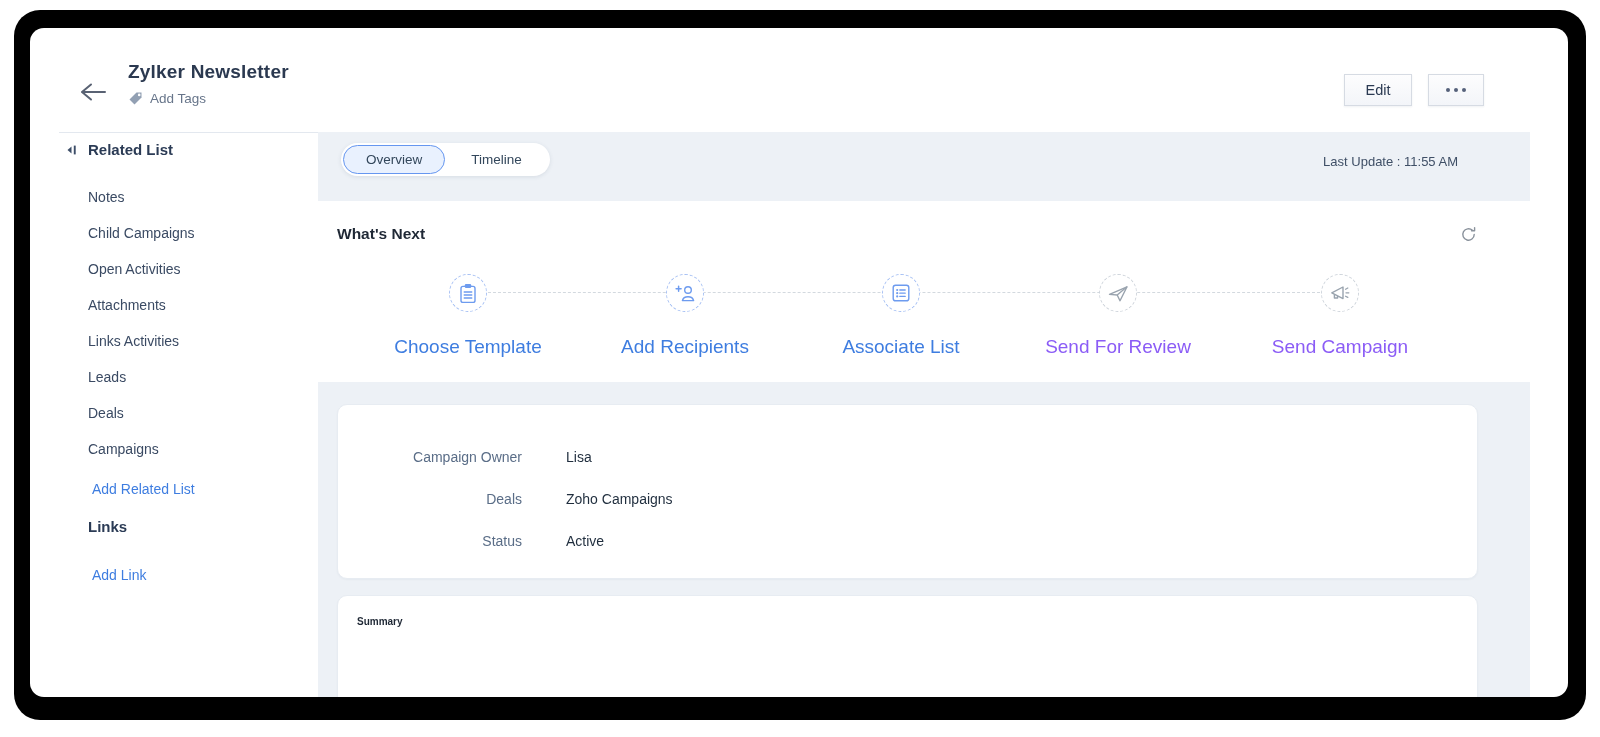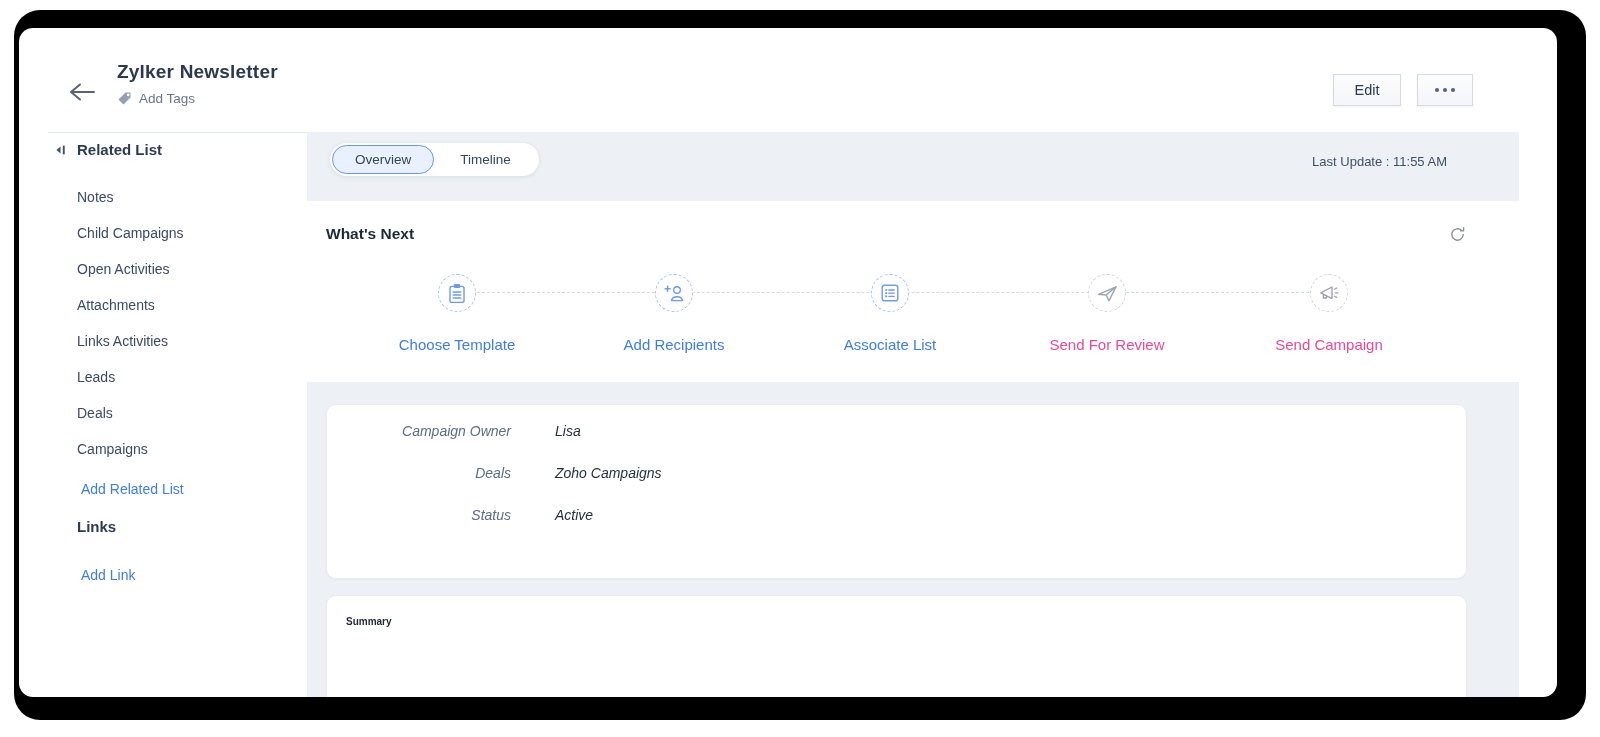--- a/index.html
+++ b/index.html
@@ -1,19 +1,19 @@
 <!DOCTYPE html>
 <html><head>
 <meta charset="utf-8">
 <style>
   * { margin:0; padding:0; box-sizing:border-box; }
   html,body { width:1600px; height:737px; background:#ffffff; font-family:"Liberation Sans", sans-serif; position:relative; overflow:hidden; }
 
   .frame { position:absolute; left:14px; top:10px; width:1572px; height:710px; background:#000; border-radius:26px; }
-  .window { position:absolute; left:19px; top:28px; width:1538px; height:669px; background:#fff; border-radius:14px; overflow:hidden; }
+  .window { position:absolute; left:30px; top:28px; width:1538px; height:669px; background:#fff; border-radius:14px; overflow:hidden; }
 
   
   .back-btn { position:absolute; left:48px; top:52px; width:32px; height:24px; cursor:pointer; background:none; border:none; }
   .page-title { position:absolute; left:98px; top:33px; font-size:19px; font-weight:bold; color:#2b3950; letter-spacing:.2px; }
   .tags-row { position:absolute; left:98px; top:63px; display:flex; align-items:center; gap:7px; font-size:13.5px; color:#67758a; cursor:pointer; }
   .hdr-btn { position:absolute; top:46px; height:32px; background:linear-gradient(#fdfdfe,#f3f5f9); border:1px solid #d6dbe3; border-radius:0; color:#2b3a52; font-size:14.5px; font-family:"Liberation Sans",sans-serif; box-shadow:0 1px 2px rgba(30,50,90,.07); cursor:pointer; display:flex; align-items:center; justify-content:center; }
   .edit-btn { left:1314px; width:68px; }
   .more-btn { left:1398px; width:56px; gap:4px; }
   .more-btn .dot { width:4px; height:4px; border-radius:50%; background:#55617a; }
 
@@ -38,27 +38,27 @@
   .last-update { position:absolute; right:72px; top:22px; font-size:13px; color:#3f4f66; }
 
   
   .whats-next { position:relative; height:181px; background:#fff; }
   .wn-heading { position:absolute; left:19px; top:24px; font-size:15.5px; font-weight:bold; color:#1f2835; }
   .refresh-btn { position:absolute; right:52px; top:24px; width:18px; height:18px; background:none; border:none; cursor:pointer; }
   .connector { position:absolute; left:150px; width:872px; top:91px; border-top:1px dashed #d3d9df; }
   .step { position:absolute; top:73px; width:200px; text-align:center; }
   .circle { width:38px; height:38px; margin:0 auto; border-radius:50%; background:#fff; border:1px dashed #a6c0f4; display:flex; align-items:center; justify-content:center; position:relative; z-index:2; cursor:pointer; }
   .step.disabled .circle { border-color:#ced4db; cursor:default; }
-  .step-label { margin-top:24px; font-size:15px; color:#3e7de0; cursor:pointer; }
-  .step.disabled .step-label { color:#ec4899; cursor:default; }
+  .step-label { margin-top:24px; font-size:19px; color:#3e7de0; cursor:pointer; }
+  .step.disabled .step-label { color:#8b5cf6; cursor:default; }
 
   
   .card { position:absolute; left:19px; width:1141px; background:#fff; border:1px solid #e7ecf2; border-radius:10px; box-shadow:0 1px 2px rgba(30,50,80,.04); }
   .details-card { top:272px; height:175px; padding-top:18px; }
-  .detail-row { display:flex; align-items:flex-start; height:42px;font-style:italic; }
+  .detail-row { display:flex; align-items:flex-end; height:42px; }
   .detail-label { width:184px; text-align:right; font-size:14px; color:#5a6d87; }
   .detail-value { margin-left:44px; font-size:14px; color:#1f2d3d; }
   .summary-card { top:463px; height:230px; padding:20px 0 0 19px; }
   .summary-heading { font-size:10px; font-weight:bold; color:#1f2835; }
 
   svg { display:block; }
 </style>
 </head>
 <body>
 

